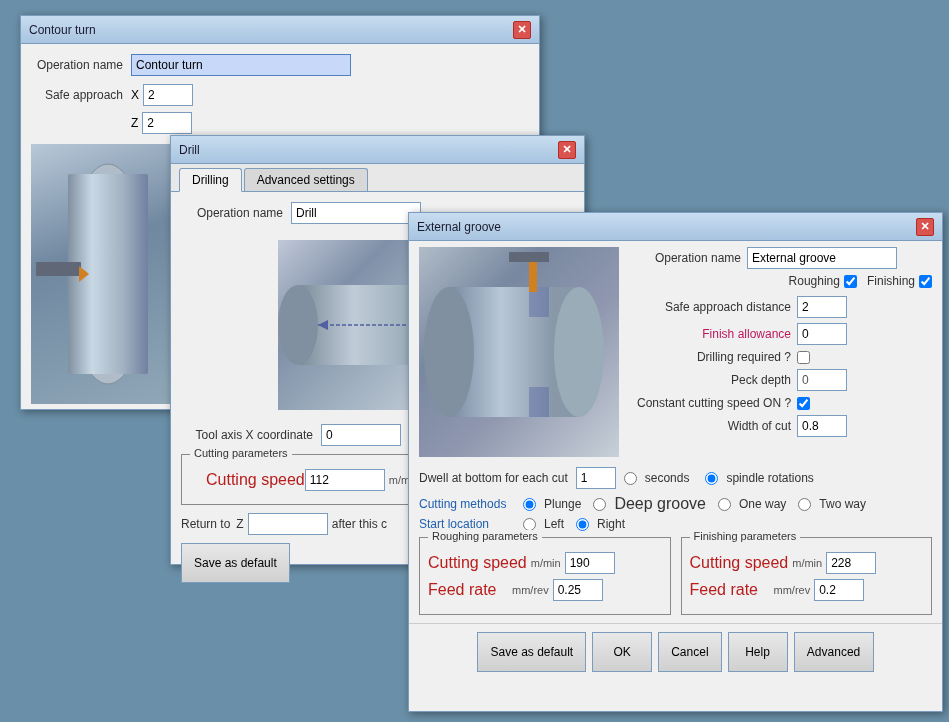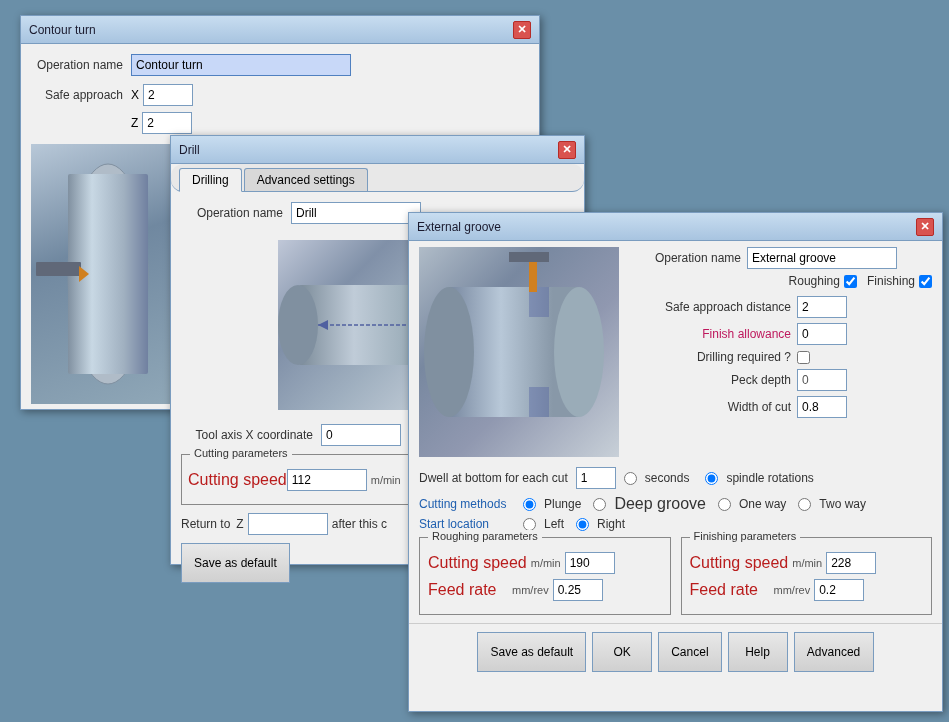--- a/index.html
+++ b/index.html
@@ -108,21 +108,20 @@
     .form-input-medium {
       width: 80px;
     }
 
     
     .tab-bar {
       display: flex;
       border-bottom: 1px solid #7a9cbf;
       padding: 4px 8px 0;
       background: #e8e8e8;
-      border-radius: 12px;
     }
 
     .tab {
       padding: 4px 12px;
       border: 1px solid #7a9cbf;
       border-bottom: none;
       background: #d8d8d8;
       cursor: pointer;
       margin-right: 2px;
       border-radius: 3px 3px 0 0;
@@ -151,21 +150,21 @@
       width: 200px;
       height: 210px;
       background: linear-gradient(135deg, #b0bcc8 0%, #7888a0 30%, #9098b0 60%, #c8d0d8 100%);
       position: relative;
       overflow: hidden;
     }
 
     
     .section-box {
       border: 1px solid #888;
-      padding: 8px 6px;
+      padding: 8px 24px;
       margin: 6px 0;
       position: relative;
     }
 
     .section-title {
       position: absolute;
       top: -8px;
       left: 8px;
       background: #f0f0f0;
       padding: 0 4px;
@@ -516,20 +515,24 @@
       <div class="groove-field-row">
         <span style="font-size:12px;color:#333;padding-right:6px;min-width:160px;text-align:right;">Drilling required ?</span>
         <input type="checkbox" style="">
       </div>
 
       <div class="groove-field-row">
         <span style="font-size:12px;color:#333;padding-right:6px;min-width:160px;text-align:right;">Peck depth</span>
         <input class="form-input form-input-small" type="text" value="0" disabled="" style="">
       </div>
 
+      <div class="groove-field-row">
+        <span style="font-size:12px;color:#333;padding-right:6px;min-width:160px;text-align:right;">Constant cutting speed ON ?</span>
+        <input type="checkbox" checked="" style="">
+      </div>
 
       <div class="groove-field-row">
         <span style="font-size:12px;color:#333;padding-right:6px;min-width:160px;text-align:right;">Width of cut</span>
         <input class="form-input form-input-small" type="text" value="0.8" style="">
       </div>
     </div>
   </div>
 
   <div class="dwell-row">
     <span style="font-size:12px;color:#333;">Dwell at bottom for each cut</span>

